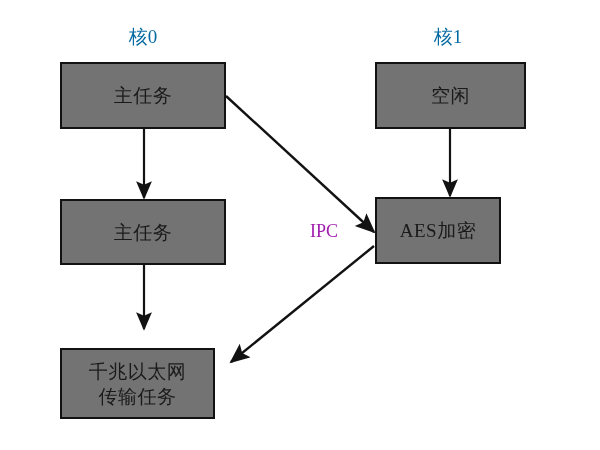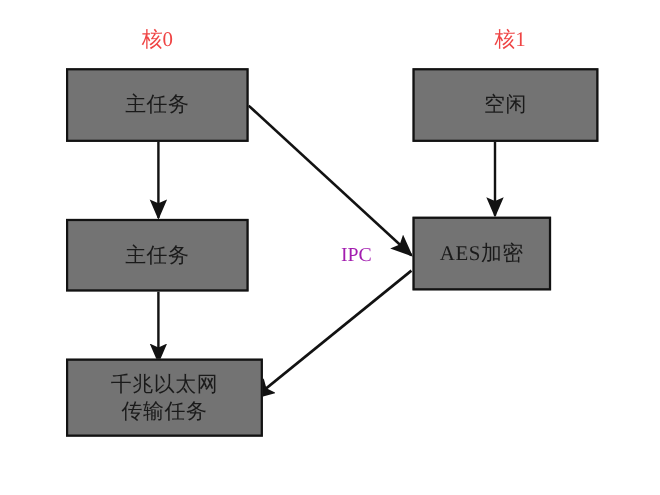--- a/index.html
+++ b/index.html
@@ -21,26 +21,26 @@
     left: 0;
     top: 0;
     width: 600px;
     height: 450px;
   }
   .core-label {
     position: absolute;
     text-align: center;
     font-size: 19px;
     line-height: 22px;
-    color: #ef4444;
+    color: #0369a1;
     white-space: nowrap;
     font-family: "Liberation Serif", "DejaVu Serif", serif;
   }
   #core0-label { left: 93px; top: 26px; width: 100px; }
-  #core1-label { left: 378px; top: 26px; width: 100px; text-align: right; }
+  #core1-label { left: 398px; top: 26px; width: 100px; }
 
   .task-box {
     position: absolute;
     box-sizing: border-box;
     border: 2px solid #121212;
     background: #737373;
     display: flex;
     align-items: center;
     justify-content: center;
     text-align: center;
@@ -49,22 +49,22 @@
     font-size: 19px;
     line-height: 25px;
     color: #1a1a1a;
     letter-spacing: 0.5px;
     white-space: pre-line;
     font-family: "Liberation Serif", "DejaVu Serif", serif;
   }
 
   #box-main-task-1 { left: 60px;  top: 62px;  width: 166px; height: 67px; }
   #box-main-task-2 { left: 60px;  top: 199px; width: 166px; height: 66px; }
-  #box-eth-task    { left: 60px;  top: 326px; width: 179px; height: 71px; }
-  #box-idle        { left: 375px; top: 62px;  width: 169px; height: 67px; }
+  #box-eth-task    { left: 60px;  top: 348px; width: 155px; height: 71px; }
+  #box-idle        { left: 375px; top: 62px;  width: 151px; height: 67px; }
   #box-aes         { left: 375px; top: 197px; width: 126px; height: 67px; }
 
   #ipc-label {
     position: absolute;
     left: 300px;
     top: 220px;
     width: 48px;
     text-align: center;
     font-size: 18px;
     line-height: 22px;

